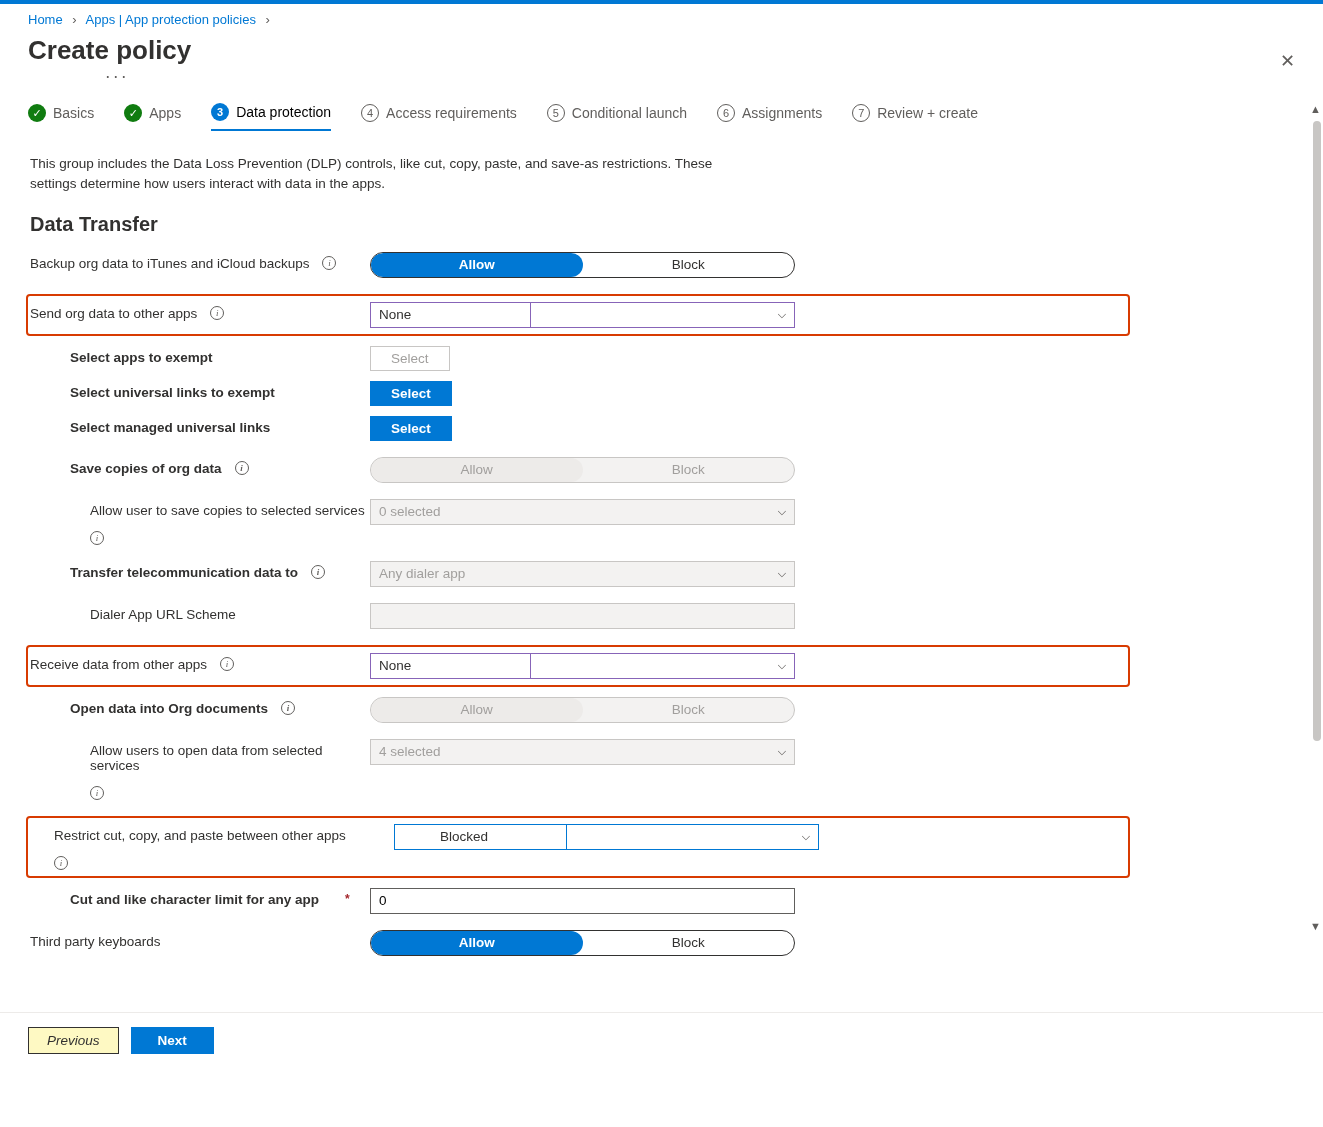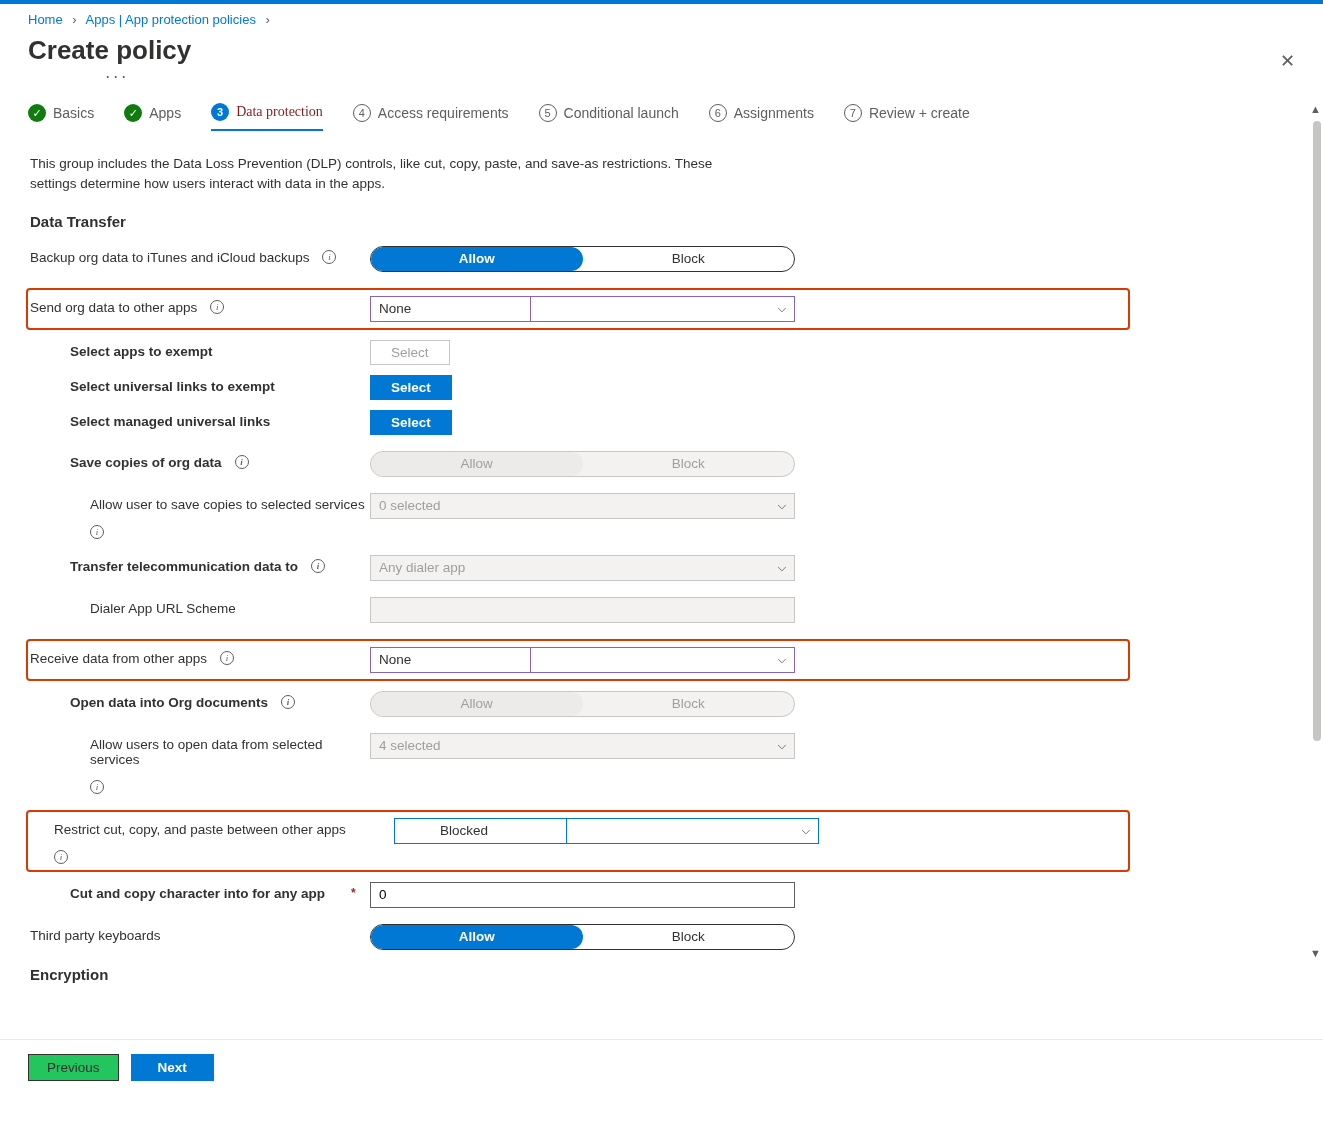--- a/index.html
+++ b/index.html
@@ -13,29 +13,29 @@
   .header .dots { margin-left: 14px; color: #605e5c; font-size: 18px; letter-spacing: 2px; }
   .close-x { font-size: 18px; color: #605e5c; cursor: pointer; font-weight: 300; }
   .content-wrap { position: relative; }
   .scroll-triangle-up, .scroll-triangle-down { position: absolute; right: 2px; color: #605e5c; font-size: 11px; }
   .scroll-triangle-up { top: 0; }
   .scroll-triangle-down { bottom: 60px; }
   .scrollbar { position: absolute; right: 2px; top: 18px; width: 8px; height: 620px; background: #c8c6c4; border-radius: 4px; }
   .steps { display: flex; gap: 30px; padding: 0 28px 0 28px; border-bottom: 1px solid transparent; margin-bottom: 2px; }
   .step { display: flex; align-items: center; gap: 7px; padding-bottom: 8px; color: #605e5c; font-size: 14px; }
   .step.active { border-bottom: 2px solid #0078d4; color: #323130; font-weight: 400; }
-  .step.active .step-label { color: #7f1d1d; font-family: Liberation Serif, serif; }
+  .step.active .step-label { color: #000000; }
   .step-circle { width: 18px; height: 18px; border-radius: 50%; display: flex; align-items: center; justify-content: center; font-size: 11px; }
   .step-circle.done { background: #107c10; color: #fff; }
   .step-circle.done::before { content: "✓"; font-size: 11px; }
   .step-circle.current { background: #0078d4; color: #fff; font-weight: 600; }
   .step-circle.pending { border: 1px solid #605e5c; color: #605e5c; }
   .body { padding: 20px 30px 20px 30px; max-width: 1160px; }
   .desc { color: #323130; font-size: 13.5px; margin-bottom: 18px; line-height: 1.5; max-width: 700px; }
-  .sec-title { font-weight: 600; font-size: 15px; margin: 10px 0 16px 0; }
+  .sec-title { font-weight: 600; font-size: 20px; margin: 10px 0 16px 0; }
   .row { display: flex; align-items: flex-start; margin-bottom: 16px; }
   .row-label { width: 340px; padding-top: 4px; font-size: 13.5px; color: #323130; display: flex; align-items: center; flex-wrap: wrap; gap: 13px; }
   .row-label.indent1 { padding-left: 40px; width: 340px; font-weight: bold; }
   .row-label.indent2 { padding-left: 60px; width: 340px; }
   .info-icon { display: inline-flex; width: 14px; height: 14px; border: 1px solid #605e5c; border-radius: 50%; align-items: center; justify-content: center; font-size: 9px; color: #605e5c; font-style: italic; font-family: serif; }
   .row-control { flex: 0 0 425px; }
   .toggle { display: flex; border: 1px solid #323130; border-radius: 14px; overflow: hidden; height: 26px; width: 425px; }
   .toggle .opt { flex: 1; text-align: center; line-height: 24px; font-size: 13.5px; cursor: pointer; }
   .toggle .opt.sel { background: #0078d4; color: #fff; border-radius: 13px; font-weight: 600; }
   .toggle.disabled { border-color: #c8c6c4; background: #f3f2f1; }
@@ -47,21 +47,21 @@
   .select.disabled { background: #f3f2f1; border-color: #c8c6c4; color: #a19f9d; cursor: default; }
   .select .chev { font-size: 11px; color: #605e5c; }
   .btn { padding: 4px 20px; font-size: 13.5px; cursor: pointer; border: 1px solid transparent; }
   .btn.primary { background: #0078d4; color: #fff; font-weight: 600; }
   .btn.disabled { background: #fff; border: 1px solid #c8c6c4; color: #a19f9d; cursor: default; }
   .text-input { border: 1px solid #605e5c; height: 26px; padding: 0 8px; width: 425px; font-size: 13.5px; }
   .text-input.disabled { background: #f3f2f1; border-color: #c8c6c4; }
   .highlight { border: 2.5px solid #d83b01; border-radius: 4px; padding: 6px 0 6px 2px; margin-left: -4px; margin-bottom: 10px; }
   .highlight .row { margin-bottom: 0; }
   .footer { border-top: 1px solid #edebe9; padding: 14px 28px 24px 28px; display: flex; gap: 12px; margin-top: 20px; }
-  .footer .btn.outline { background: #22c55e; border: 1px solid #323130; color: #323130; padding: 5px 18px; }
+  .footer .btn.outline { background: #fef9c3; border: 1px solid #323130; color: #323130; padding: 5px 18px; font-style: italic; }
   .footer .btn.primary { padding: 5px 26px; }
   .req { color: #a4262c; font-size: 12px; }
   .row.tight { margin-bottom: 10px; }
   .select-inside-highlight { width: 160px; }
 </style>
 </head>
 <body>
 
 <div class="top-bar"></div>
 
@@ -266,38 +266,37 @@
         <div class="select blue-focus" style="width:253px;">
           <span></span>
               <span class="chev">⌵</span>
         </div>
       </div>
     </div>
   </div>
 
   <div class="row">
     <div class="row-label indent1">
-          <span>Cut and copy character into for any app</span>
+          <span>Cut and like character limit for any app</span>
           <br>
           <span class="req">*</span>
         </div>
     <div class="row-control"><input class="text-input" value="0" style=""></div>
   </div>
 
   <div class="row">
     <div class="row-label">Third party keyboards</div>
     <div class="row-control">
       <div class="toggle">
         <div class="opt sel">Allow</div>
         <div class="opt">Block</div>
       </div>
     </div>
   </div>
 
-  <div class="sec-title">Encryption</div>
 </div>
 
   <span class="scroll-triangle-down">▼</span>
 </div>
 
 <div class="footer">
   <button class="btn outline">Previous</button>
   <button class="btn primary">Next</button>
 </div>
 

